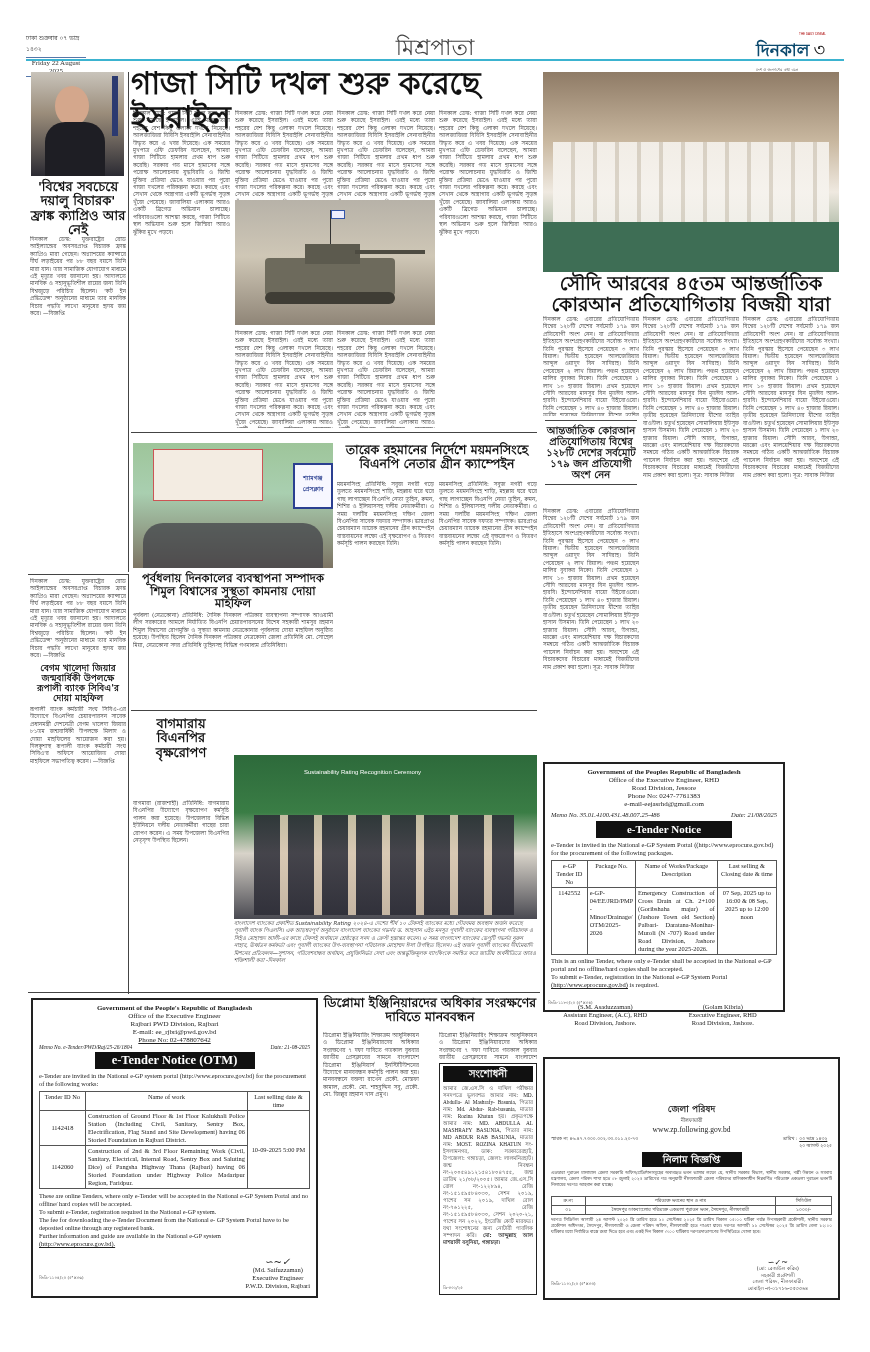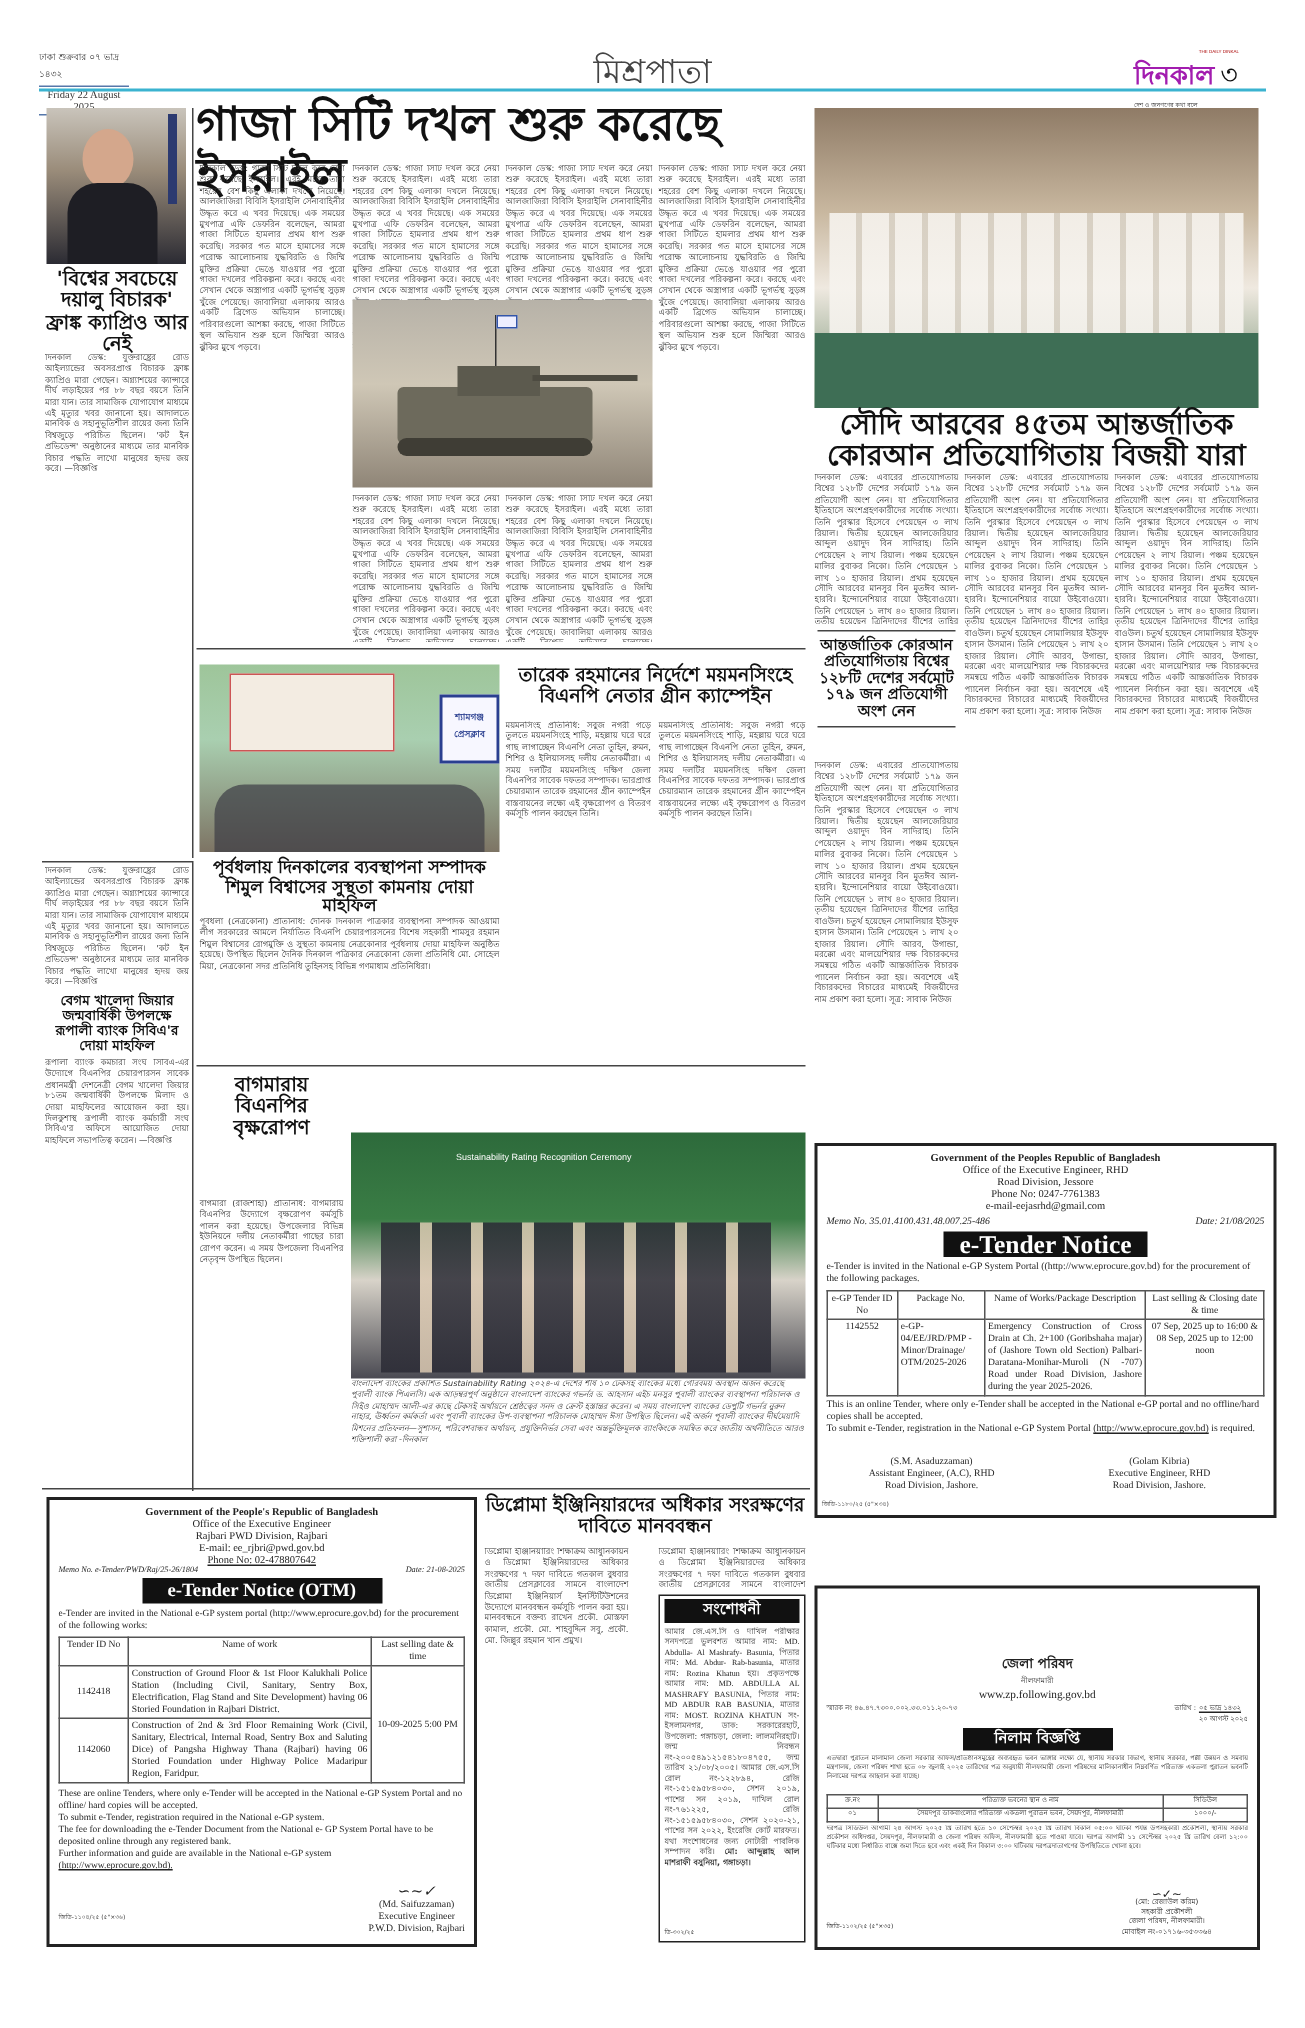--- a/index.html
+++ b/index.html
@@ -22,21 +22,21 @@
 
 <header>
   <div class="abs" style="left:26px;top:33px;width:60px;">
     <div style="font-family:'DejaVu Sans',sans-serif;font-size:6px;color:#333;">ঢাকা শুক্রবার ০৭ ভাদ্র ১৪৩২</div>
     <div style="font-family:'Liberation Serif',serif;font-size:7px;color:#333;border-top:1px solid #5577aa;border-bottom:1px solid #5577aa;margin-top:2px;padding:1px 0;text-align:center;">Friday 22 August 2025</div>
   </div>
   <div class="abs" style="left:330px;top:30px;width:210px;text-align:center;font-family:'DejaVu Sans',sans-serif;font-size:22px;color:#444;">মিশ্রপাতা</div>
   <div class="abs" style="left:756px;top:32px;width:90px;">
     <div style="font-size:3px;color:#a00;text-align:right;padding-right:20px;font-family:'Liberation Sans',sans-serif;">THE DAILY DINKAL</div>
     <div style="display:flex;align-items:baseline;">
-      <span style="font-family:'DejaVu Sans',sans-serif;font-weight:bold;font-size:17px;color:#a21caf;">দিনকাল</span>
+      <span style="font-family:'DejaVu Sans',sans-serif;font-weight:bold;font-size:17px;color:#0c4a6e;">দিনকাল</span>
       <span style="font-family:'DejaVu Sans',sans-serif;font-size:18px;margin-left:4px;color:#111;">৩</span>
     </div>
     <div style="font-family:'DejaVu Sans',sans-serif;font-size:4px;color:#333;">দেশ ও জনগণের কথা বলে</div>
   </div>
   <div class="abs" style="left:26px;top:59px;width:818px;height:2px;background:#3bb3d0;"></div>
 </header>
 
 <section>
   <div class="abs photo" style="left:31px;top:72px;width:93px;height:104px;background:linear-gradient(180deg,#c9c4bb 0%,#9a8c7a 40%,#2b2b33 100%);">
     <div style="position:absolute;left:24px;top:14px;width:34px;height:40px;border-radius:50%;background:#d4a78c;"></div>
@@ -110,31 +110,31 @@
     <div style="position:absolute;left:70px;top:14px;width:200px;font-size:6px;color:#fff;font-family:'Liberation Sans',sans-serif;">Sustainability Rating Recognition Ceremony</div>
     <div style="position:absolute;left:20px;top:60px;width:260px;height:100px;background:repeating-linear-gradient(90deg,#2b2b35 0 26px,#d9c7b0 26px 34px);opacity:.85;"></div>
   </div>
   <div class="abs" style="left:234px;top:920px;width:303px;height:68px;font-family:'DejaVu Sans',sans-serif;font-size:5.4px;line-height:7.4px;font-style:italic;color:#333;overflow:hidden;">
     <span>বাংলাদেশ ব্যাংকের প্রকাশিত Sustainability Rating ২০২৪-এ দেশের শীর্ষ ১০ টেকসই ব্যাংকের মধ্যে গৌরবময় অবস্থান অর্জন করেছে পূবালী ব্যাংক পিএলসি। এক আড়ম্বরপূর্ণ অনুষ্ঠানে বাংলাদেশ ব্যাংকের গভর্নর ড. আহসান এইচ মনসুর পূবালী ব্যাংকের ব্যবস্থাপনা পরিচালক ও সিইও মোহাম্মদ আলী-এর কাছে টেকসই অর্থায়নে শ্রেষ্ঠত্বের সনদ ও ক্রেস্ট হস্তান্তর করেন। এ সময় বাংলাদেশ ব্যাংকের ডেপুটি গভর্নর নুরুন নাহার, ঊর্ধ্বতন কর্মকর্তা এবং পূবালী ব্যাংকের উপ-ব্যবস্থাপনা পরিচালক মোহাম্মদ ঈসা উপস্থিত ছিলেন। এই অর্জন পূবালী ব্যাংকের দীর্ঘমেয়াদি মিশনের প্রতিফলন—সুশাসন, পরিবেশবান্ধব অর্থায়ন, প্রযুক্তিনির্ভর সেবা এবং অন্তর্ভুক্তিমূলক ব্যাংকিংকে সমন্বিত করে জাতীয় অর্থনীতিতে আরও শক্তিশালী করা</span>
     <span>-দিনকাল</span>
   </div>
   <div class="abs rule" style="left:28px;top:992px;width:512px;height:1px;"></div>
 </section>
 
-<section class="abs box" style="left:543px;top:762px;width:308px;height:250px;padding:4px 6px;">
+<section class="abs box" style="left:543px;top:762px;width:242px;height:250px;padding:4px 6px;">
   <div class="en center" style="font-size:7px;font-weight:bold;">Government of the Peoples Republic of Bangladesh</div>
   <div class="en center" style="font-size:7px;">Office of the Executive Engineer, RHD</div>
   <div class="en center" style="font-size:7px;">Road Division, Jessore</div>
   <div class="en center" style="font-size:7px;">Phone No: 0247-7761383</div>
   <div class="en center" style="font-size:7px;">e-mail-eejasrhd@gmail.com</div>
   <div style="display:flex;justify-content:space-between;margin-top:3px;">
     <span class="en" style="font-size:6.5px;font-style:italic;">Memo No. 35.01.4100.431.48.007.25-486</span>
     <span class="en" style="font-size:6.5px;font-style:italic;">Date: 21/08/2025</span>
   </div>
-  <div class="bar-black" style="width:136px;margin:3px auto 3px;font-size:17px;line-height:17px;font-family:Liberation Serif, serif;">e-Tender Notice</div>
+  <div class="bar-black" style="width:136px;margin:3px auto 3px;font-size:11px;line-height:17px;font-family:Liberation Serif, serif;">e-Tender Notice</div>
   <div class="en" style="font-size:6.5px;line-height:8px;margin-bottom:3px;">e-Tender is invited in the National e-GP System Portal ((http://www.eprocure.gov.bd) for the procurement of the following packages.</div>
   <table class="t">
     <tbody>
         <tr>
       <th class="center" style="width:16%">e-GP Tender ID No</th>
       <th class="center" style="width:20%">Package No.</th>
       <th class="center" style="width:37%">Name of Works/Package Description</th>
       <th class="center" style="width:27%">Last selling &amp; Closing date &amp; time</th>
     </tr>
     <tr>

